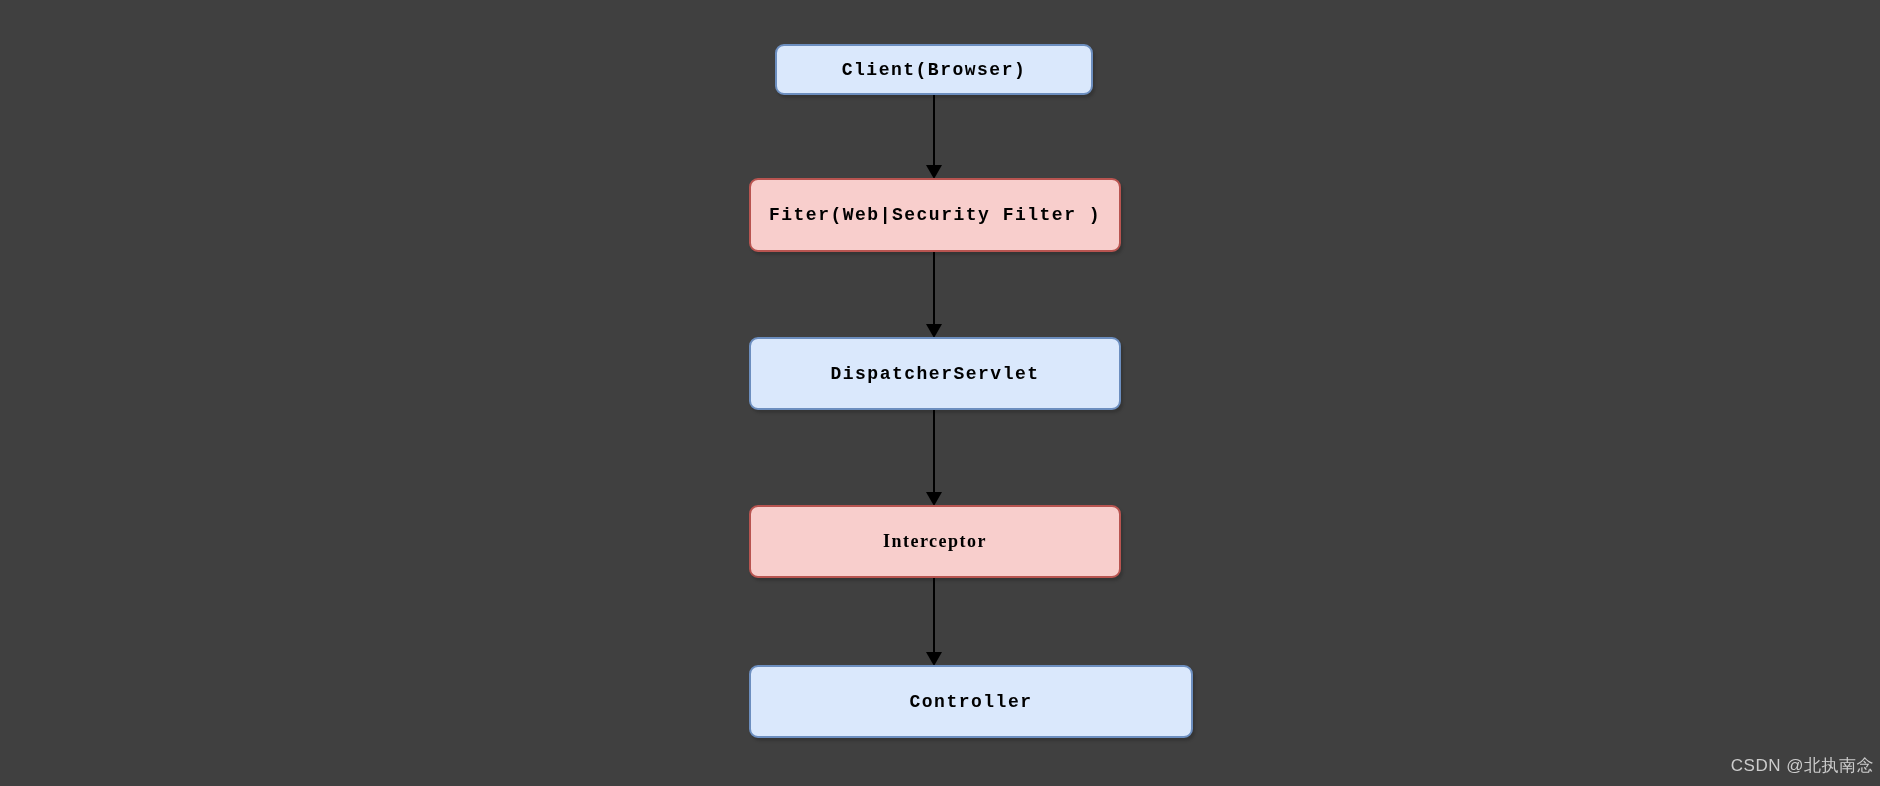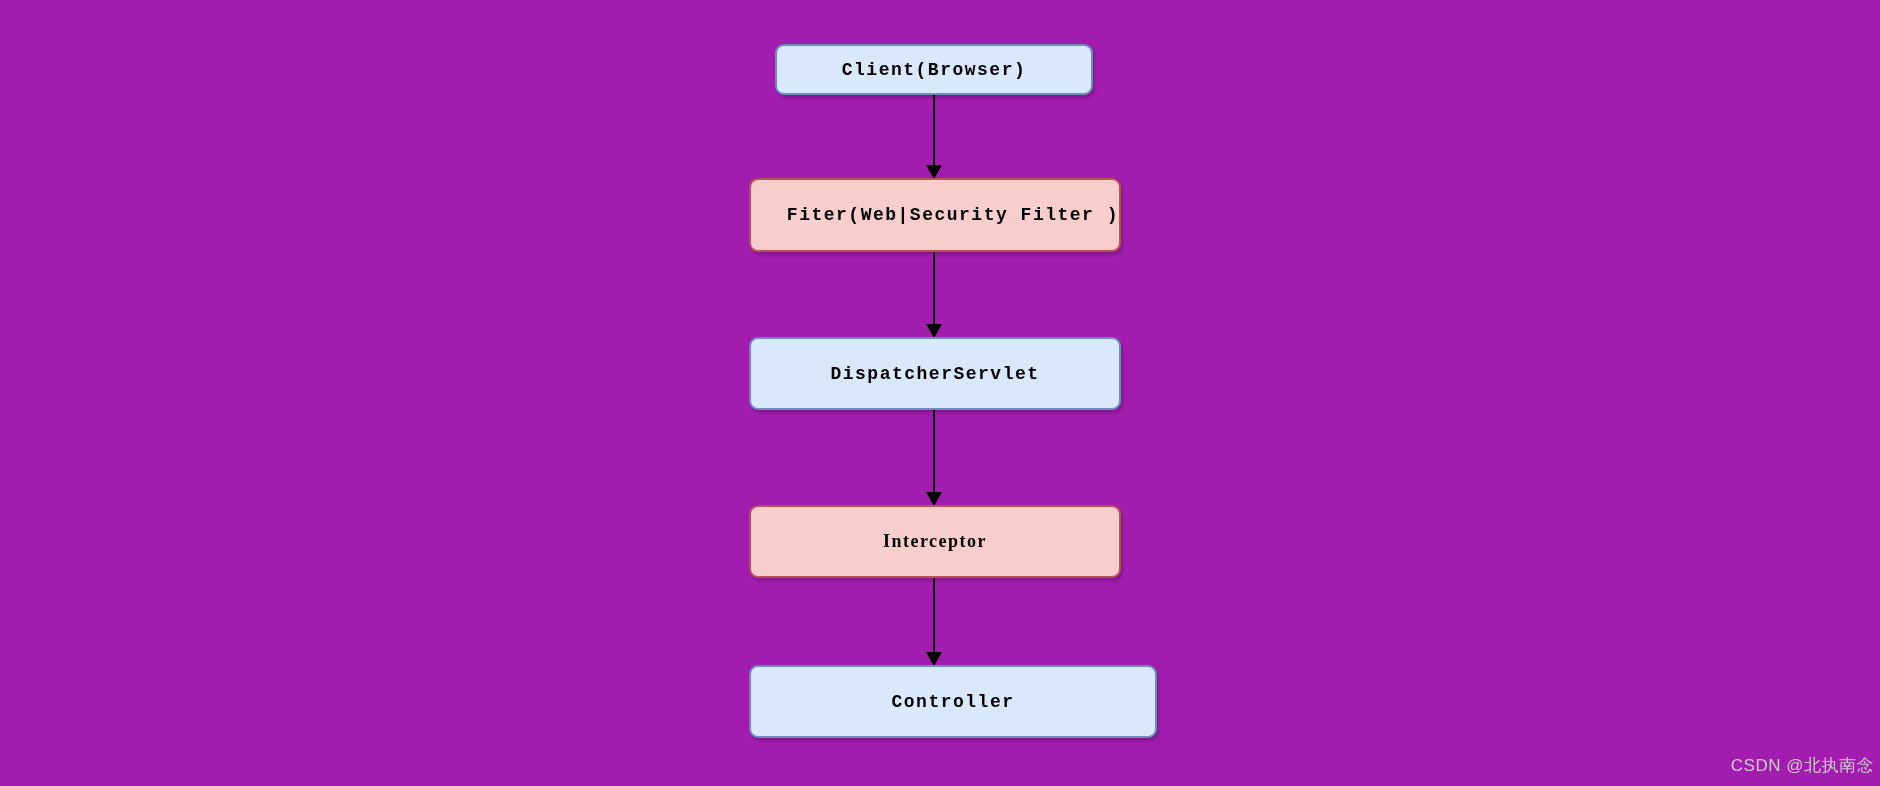--- a/index.html
+++ b/index.html
@@ -23,21 +23,21 @@
     font-size: 18px;
     letter-spacing: 1.5px;
     color: #000000;
     white-space: pre;
     box-shadow: 2px 3px 3px rgba(0,0,0,0.18);
   }
   .node-client      { left: 775px; top: 44px;  width: 318px; height: 51px; }
   .node-filter      { left: 749px; top: 178px; width: 372px; height: 74px; }
   .node-dispatcher  { left: 749px; top: 337px; width: 372px; height: 73px; }
   .node-interceptor { left: 749px; top: 505px; width: 372px; height: 73px; }
-  .node-controller  { left: 749px; top: 665px; width: 408px; height: 73px; }
+  .node-controller  { left: 749px; top: 665px; width: 444px; height: 73px; }
 
   .arrow {
     position: absolute;
     left: 926px;          
     width: 16px;
   }
   .arrow-1 { top: 95px;  height: 83px; }
   .arrow-2 { top: 252px; height: 85px; }
   .arrow-3 { top: 410px; height: 95px; }
   .arrow-4 { top: 578px; height: 87px; }
@@ -61,32 +61,32 @@
     font-family: "Liberation Sans", "DejaVu Sans", sans-serif;
     font-size: 17px;
     color: #cccccc;
     letter-spacing: 0.5px;
     user-select: none;
   }
 </style>
 </head>
 <body>
 
-<div class="canvas" style="background-color: #a21caf;">
+<div class="canvas" style="background-color: #404040;">
 
   <div class="node node-client" style="background-color: rgb(218, 232, 252); border-color: rgb(108, 142, 191); color: rgb(0, 0, 0);">
     <span>Client(Browser)</span>
   </div>
 
   <div class="arrow arrow-1">
     <div class="arrow-line" style="background-color: rgb(0, 0, 0);"></div>
     <div class="arrow-head" style="border-top-color: rgb(0, 0, 0);"></div>
   </div>
 
-  <div class="node node-filter" style="background-color: rgb(248, 206, 204); border-color: rgb(184, 84, 80); color: rgb(0, 0, 0); justify-content: flex-end;">
+  <div class="node node-filter" style="background-color: rgb(248, 206, 204); border-color: rgb(184, 84, 80); color: rgb(0, 0, 0);">
     <span>Fiter(Web|Security Filter )</span>
   </div>
 
   <div class="arrow arrow-2">
     <div class="arrow-line" style="background-color: rgb(0, 0, 0);"></div>
     <div class="arrow-head" style="border-top-color: rgb(0, 0, 0);"></div>
   </div>
 
   <div class="node node-dispatcher" style="background-color: rgb(218, 232, 252); border-color: rgb(108, 142, 191); color: rgb(0, 0, 0);">
     <span>DispatcherServlet</span>

